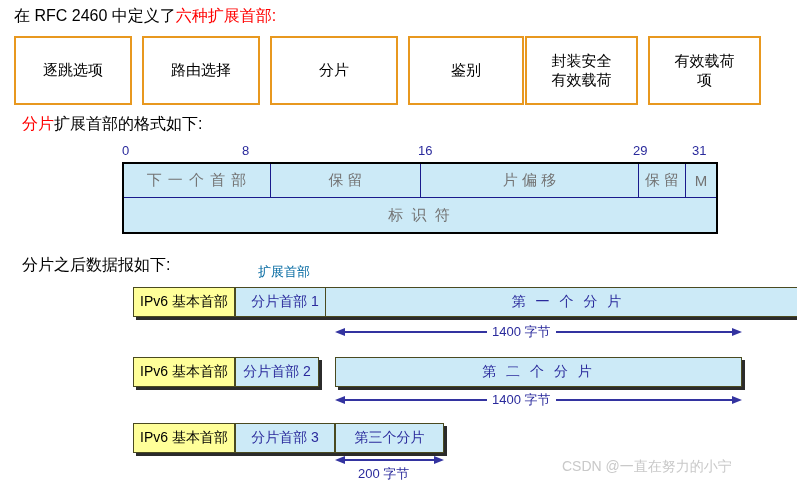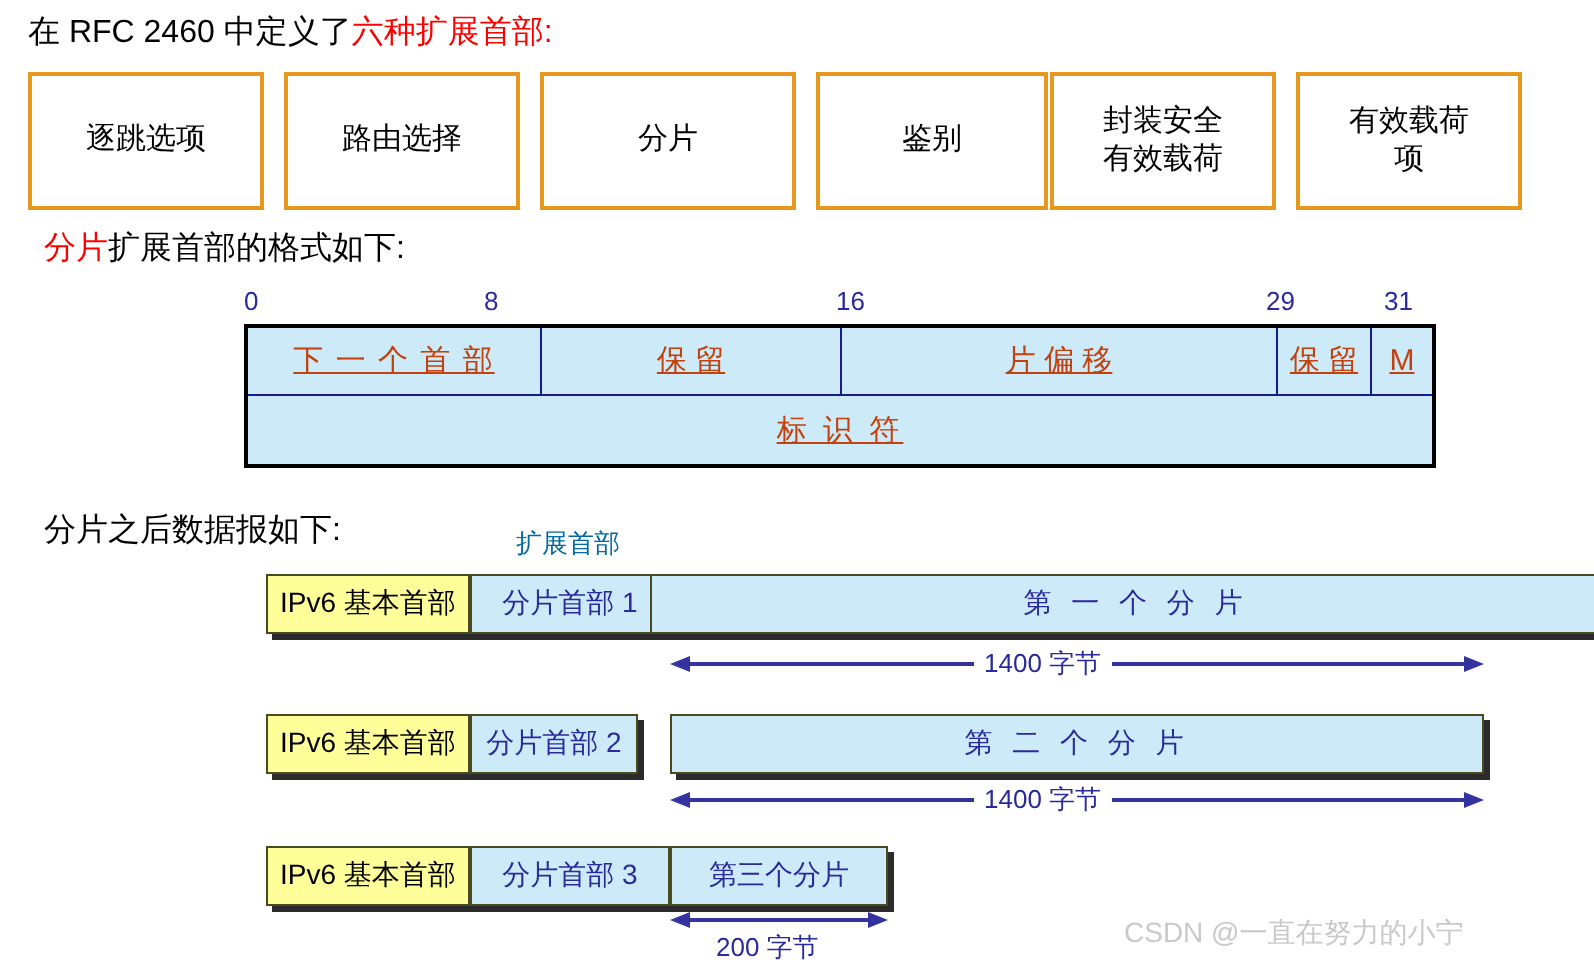--- a/index.html
+++ b/index.html
@@ -60,24 +60,23 @@
     height: 50%;
     box-sizing: border-box;
   }
   .bit-row.top { border-bottom: 1px solid #1a1a8c; }
   .bit-cell {
     box-sizing: border-box;
     display: flex;
     align-items: center;
     justify-content: center;
     font-size: 15px;
-    color: #c2410c;
+    color: #737373;
     background: #cceaf7;
     white-space: nowrap;
-    text-decoration: underline;
   }
   .bit-cell + .bit-cell { border-left: 1px solid #1a1a8c; }
   .bit-label { position: absolute; font-size: 13px; color: #2a2a9c; }
 
   
   .frag-row { position: absolute; height: 30px; }
   .frag-bar {
     position: absolute;
     height: 30px;
     box-sizing: border-box;

